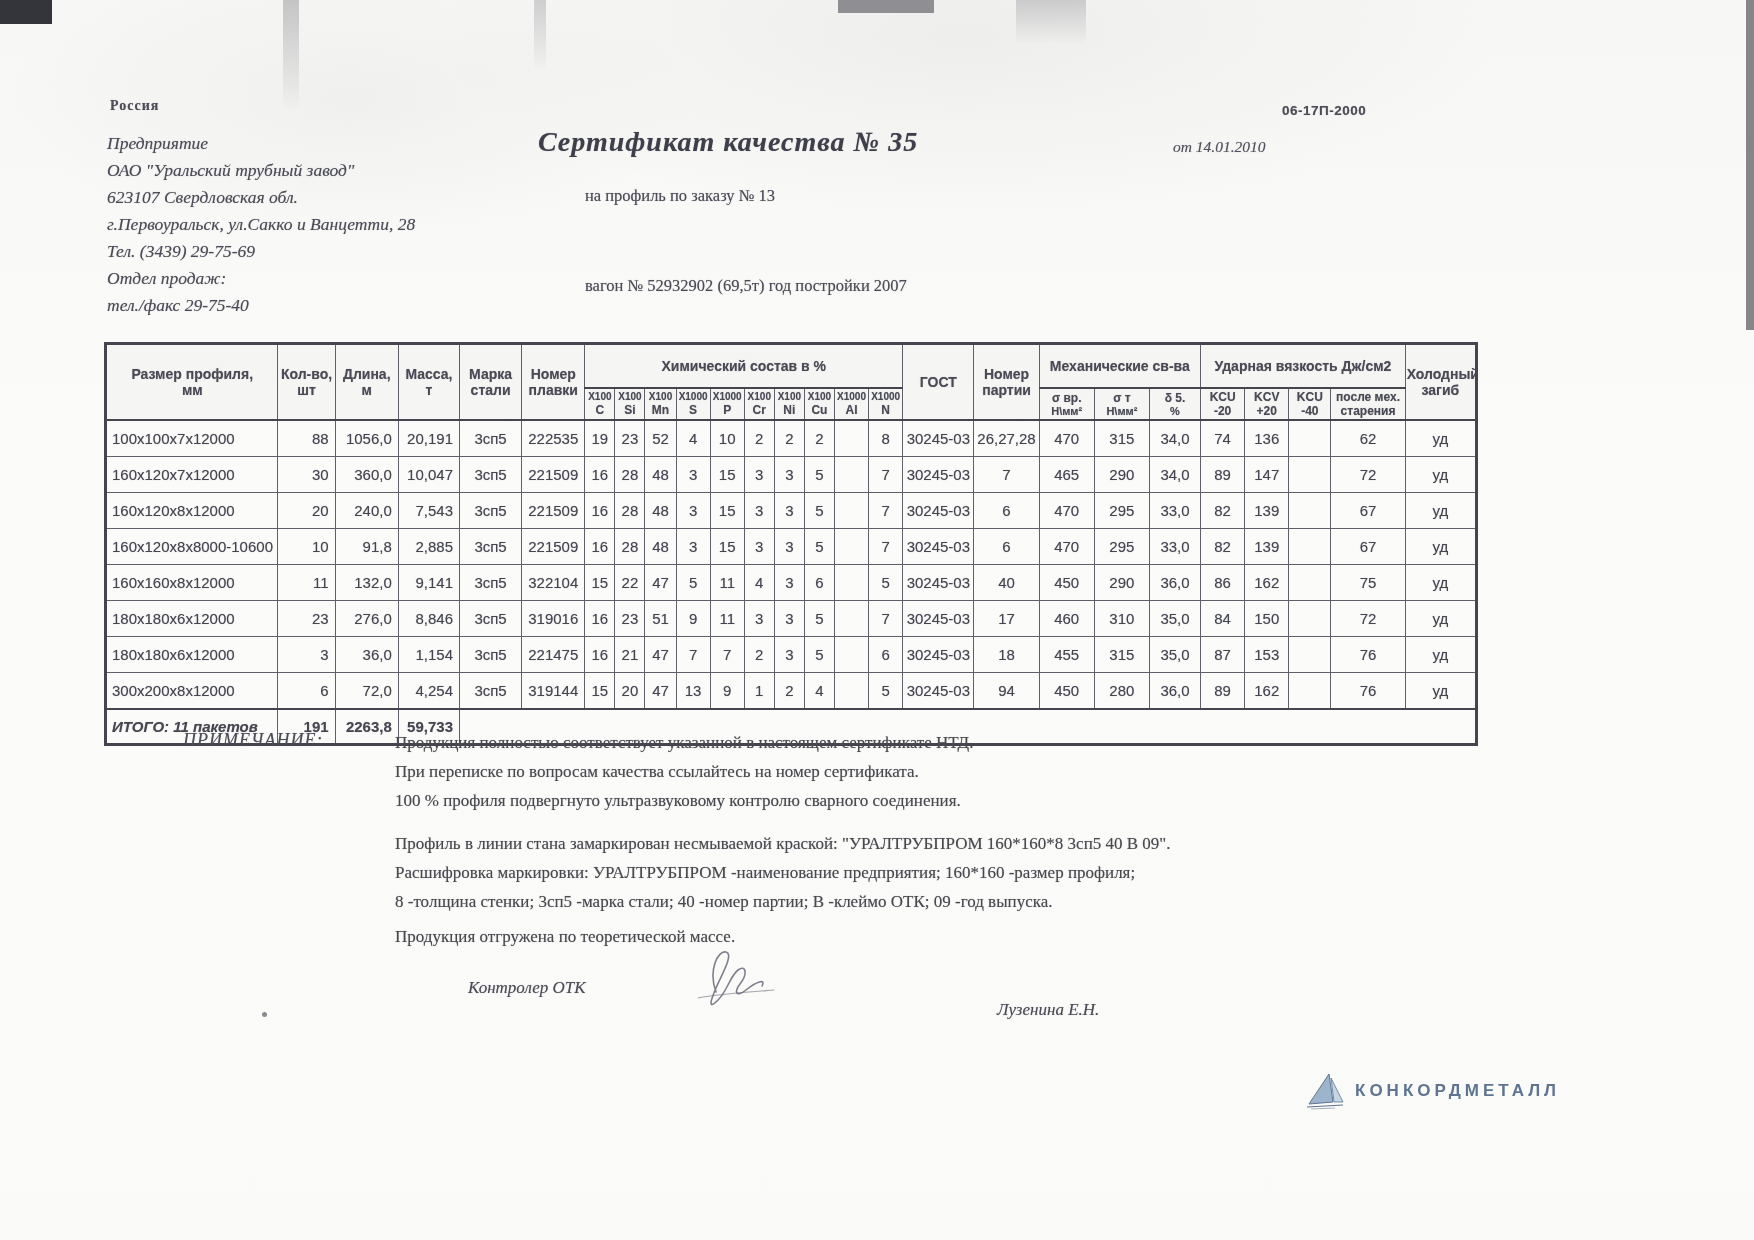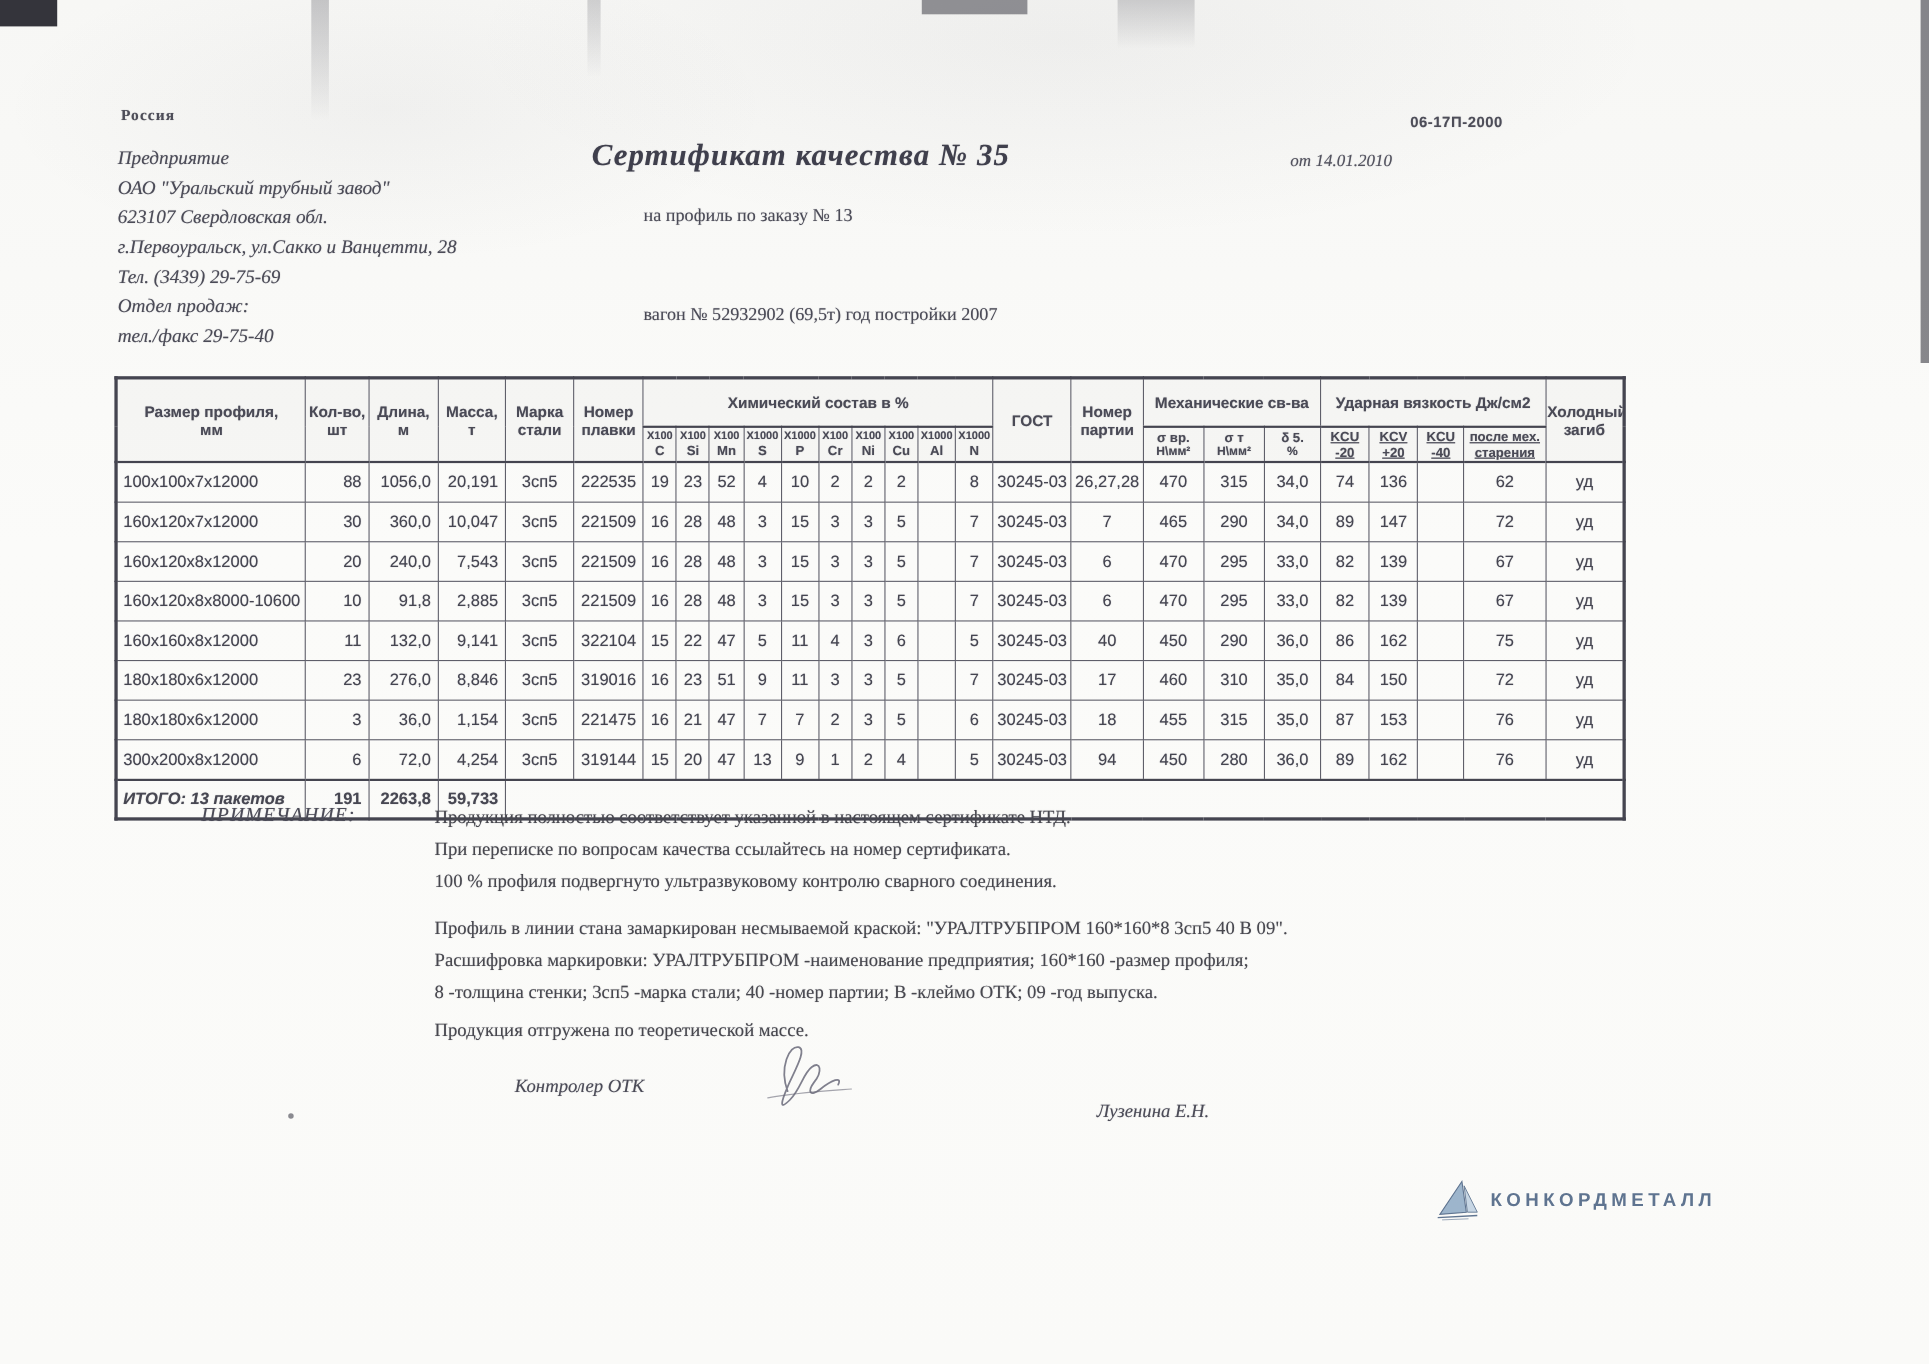--- a/index.html
+++ b/index.html
@@ -39,21 +39,21 @@
   table{border-collapse:collapse;table-layout:fixed;width:1374px;background:transparent;}
   th,td{border:1px solid #5f5f6a;overflow:hidden;}
   table{border:3px solid #454550;}
   thead th{border-bottom:2px solid #454550;font-weight:bold;color:#4a4a56;background:rgba(120,120,130,0.04);}
   th.grp{font:bold 14px "Liberation Sans",sans-serif;white-space:pre-line;height:40px;}
   th.sub{vertical-align:middle;padding:1px 0;}
   th.sub .mult{font:bold 10px "Liberation Sans",sans-serif;line-height:12px;text-align:center;}
   th.sub .el{font:bold 12px "Liberation Sans",sans-serif;line-height:14px;}
   th.sub .l1{font:bold 12px "Liberation Sans",sans-serif;line-height:14px;}
   th.sub .l2{font:bold 11px "Liberation Sans",sans-serif;line-height:13px;}
-  th.sub.imp{font:bold 12px "Liberation Sans",sans-serif;white-space:pre-line;line-height:14px;text-decoration:underline;}
+  th.sub.imp{font:bold 12px "Liberation Sans",sans-serif;white-space:pre-line;line-height:14px;}
   tbody td{height:33px;font:15px "Liberation Sans",sans-serif;color:#454551;}
   td.c-left{text-align:left;padding-left:5px;}
   td.c-right{text-align:right;padding-right:6px;}
   td.c-center{text-align:center;}
   tr.total-row td{height:31px;border-top:2px solid #454550;}
   td.total-label{font:bold italic 15px "Liberation Sans",sans-serif;padding-left:5px;}
   td.total-num{font:bold 15px "Liberation Sans",sans-serif;text-align:right;padding-right:6px;}
 
   
   #note-title{position:absolute;left:183px;top:730px;font:italic 18px "Liberation Serif",serif;letter-spacing:1px;color:#4b4b57;}
@@ -438,21 +438,21 @@
             <td class="c-center">36,0</td>
             <td class="c-center">89</td>
             <td class="c-center">162</td>
             <td class="c-center"></td>
             <td class="c-center">76</td>
             <td class="c-center">уд</td>
           </tr>
         </tbody>
       <tfoot>
         <tr class="total-row">
-          <td class="total-label">ИТОГО: 13 пакетов</td>
+          <td class="total-label">ИТОГО: 11 пакетов</td>
           <td class="total-num">191</td>
           <td class="total-num">2263,8</td>
           <td class="total-num">59,733</td>
           <td colspan="22"></td>
         </tr>
       </tfoot>
     </table>
   </div>
 
   <div id="note-title" class="ink">ПРИМЕЧАНИЕ:</div>

